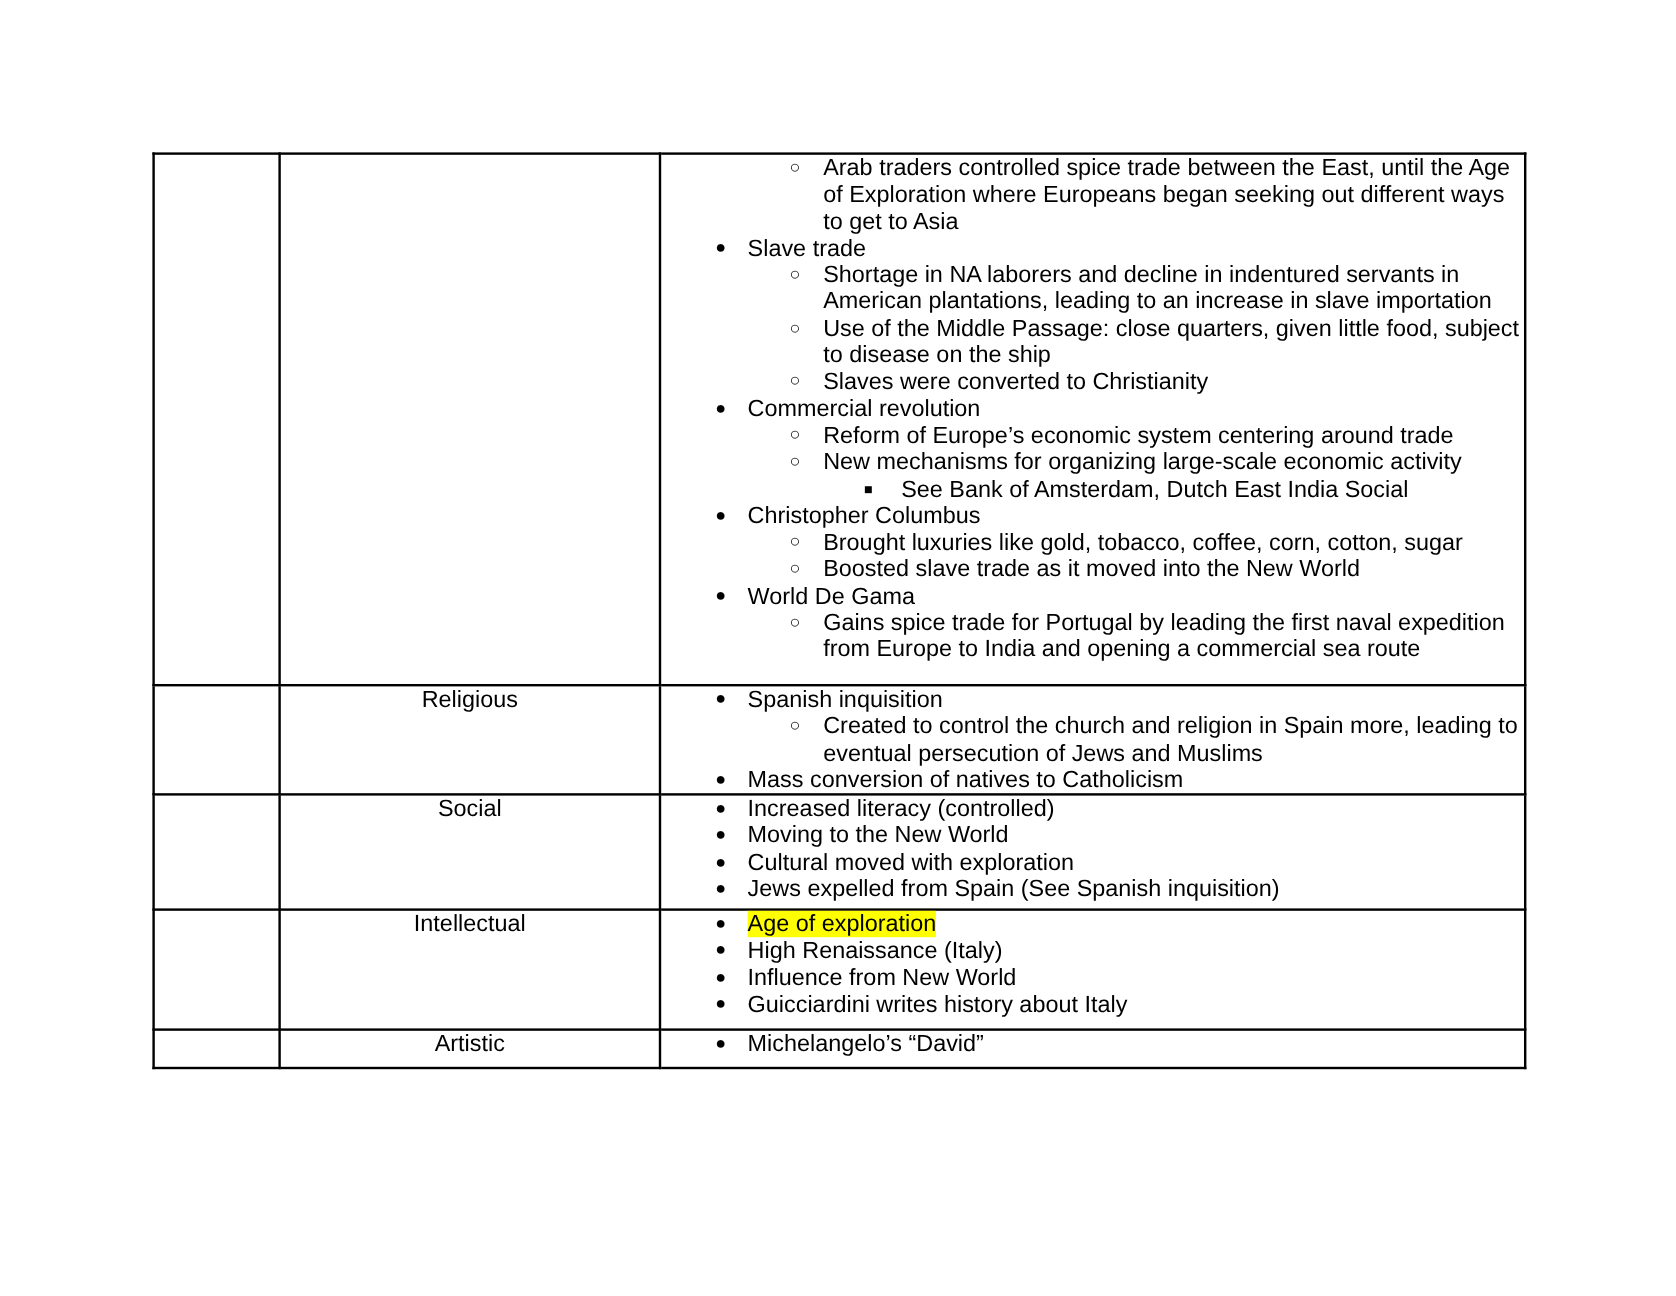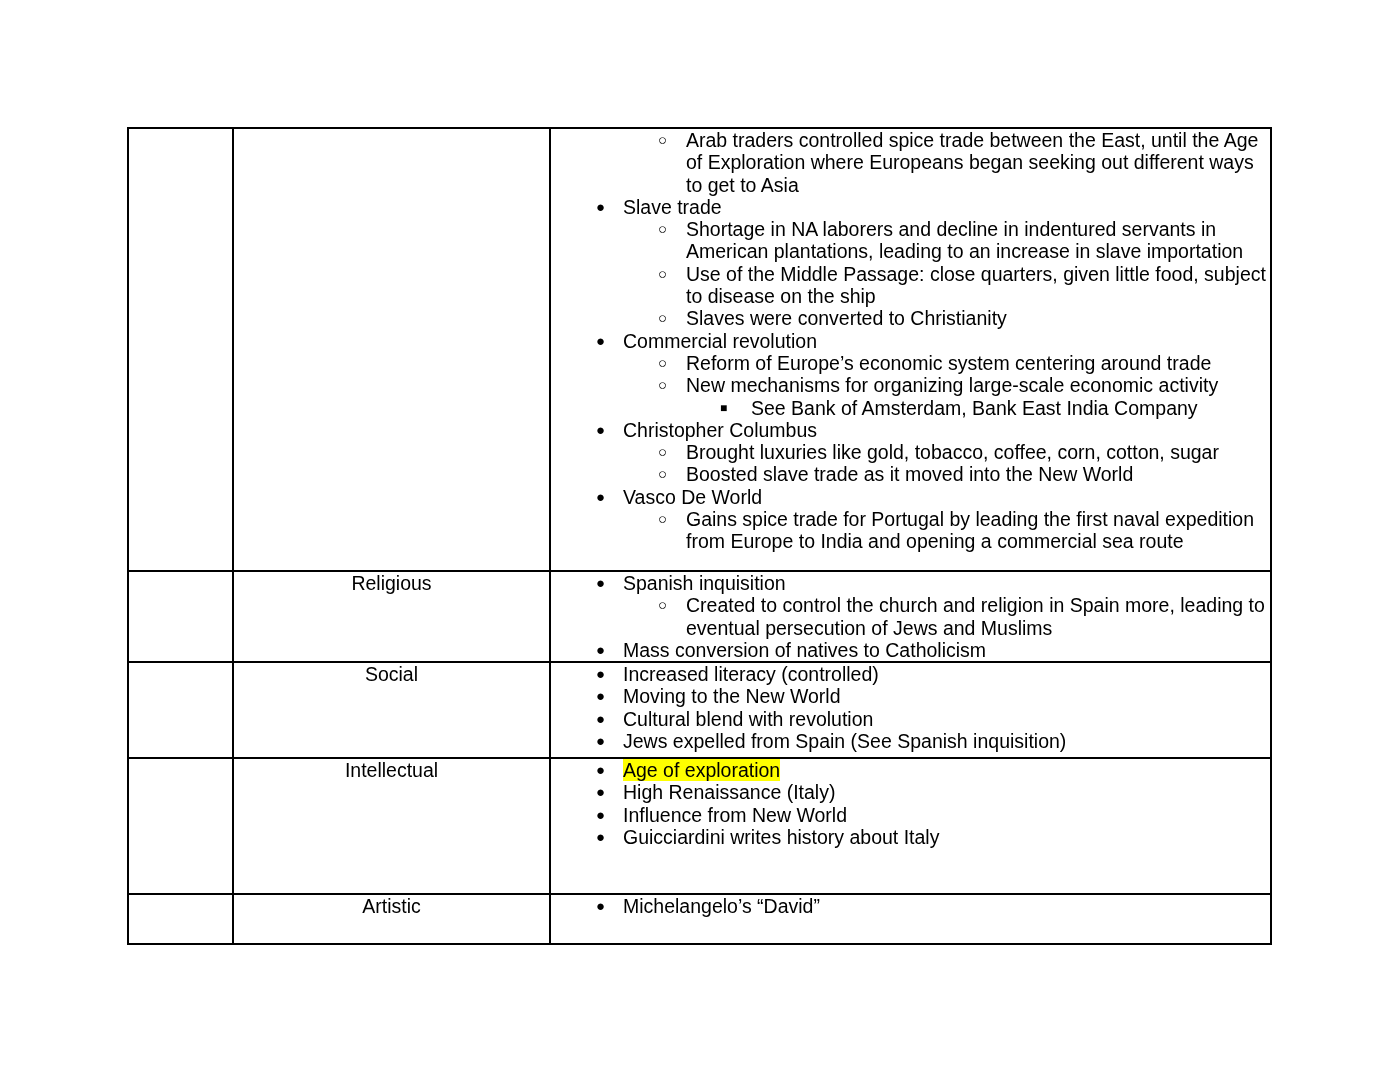--- a/index.html
+++ b/index.html
@@ -25,22 +25,22 @@
     table-layout: fixed;
   }
   table.notes-table td {
     border: 2px solid #000000;
     vertical-align: top;
     padding: 0;
   }
   tr.row-1 { height: 443px; }
   tr.row-2 { height: 88px; }
   tr.row-3 { height: 96px; }
-  tr.row-4 { height: 136px; }
-  tr.row-5 { height: 50px; margin-top: 28px; }
+  tr.row-4 { height: 100px; }
+  tr.row-5 { height: 32px; margin-top: 28px; }
 
   td.category-cell {
     text-align: center;
     padding-top: 9px;
     font-size: 19.5px;
     line-height: 22.3px;
   }
   td.content-cell {
     padding: 9px 8px 9px 0;
   }
@@ -79,44 +79,44 @@
           <td class="category-cell"><span></span></td>
           <td class="content-cell">
             <div class="item l2"><span class="marker">○</span><span class="txt">Arab traders controlled spice trade between the East, until the Age of Exploration where Europeans began seeking out different ways to get to Asia</span></div>
             <div class="item l1"><span class="marker">●</span><span class="txt">Slave trade</span></div>
             <div class="item l2"><span class="marker">○</span><span class="txt">Shortage in NA laborers and decline in indentured servants in American plantations, leading to an increase in slave importation</span></div>
             <div class="item l2"><span class="marker">○</span><span class="txt">Use of the Middle Passage: close quarters, given little food, subject to disease on the ship</span></div>
             <div class="item l2"><span class="marker">○</span><span class="txt">Slaves were converted to Christianity</span></div>
             <div class="item l1"><span class="marker">●</span><span class="txt">Commercial revolution</span></div>
             <div class="item l2"><span class="marker">○</span><span class="txt">Reform of Europe’s economic system centering around trade</span></div>
             <div class="item l2"><span class="marker">○</span><span class="txt">New mechanisms for organizing large-scale economic activity</span></div>
-            <div class="item l3"><span class="marker">■</span><span class="txt">See Bank of Amsterdam, Bank East India Company</span></div>
+            <div class="item l3"><span class="marker">■</span><span class="txt">See Bank of Amsterdam, Dutch East India Social</span></div>
             <div class="item l1"><span class="marker">●</span><span class="txt bold">Christopher Columbus</span></div>
             <div class="item l2"><span class="marker">○</span><span class="txt">Brought luxuries like gold, tobacco, coffee, corn, cotton, sugar</span></div>
             <div class="item l2"><span class="marker">○</span><span class="txt">Boosted slave trade as it moved into the New World</span></div>
-            <div class="item l1"><span class="marker">●</span><span class="txt bold">Vasco De World</span></div>
+            <div class="item l1"><span class="marker">●</span><span class="txt bold">World De Gama</span></div>
             <div class="item l2"><span class="marker">○</span><span class="txt">Gains spice trade for Portugal by leading the first naval expedition from Europe to India and opening a commercial sea route</span></div>
           </td>
         </tr>
         <tr class="row-2">
           <td></td>
           <td class="category-cell"><span>Religious</span></td>
           <td class="content-cell">
             <div class="item l1"><span class="marker">●</span><span class="txt">Spanish inquisition</span></div>
             <div class="item l2"><span class="marker">○</span><span class="txt">Created to control the church and religion in Spain more, leading to eventual persecution of Jews and Muslims</span></div>
             <div class="item l1"><span class="marker">●</span><span class="txt">Mass conversion of natives to Catholicism</span></div>
           </td>
         </tr>
         <tr class="row-3">
           <td></td>
           <td class="category-cell"><span>Social</span></td>
           <td class="content-cell">
             <div class="item l1"><span class="marker">●</span><span class="txt">Increased literacy (controlled)</span></div>
             <div class="item l1"><span class="marker">●</span><span class="txt">Moving to the New World</span></div>
-            <div class="item l1"><span class="marker">●</span><span class="txt">Cultural blend with revolution</span></div>
+            <div class="item l1"><span class="marker">●</span><span class="txt">Cultural moved with exploration</span></div>
             <div class="item l1"><span class="marker">●</span><span class="txt">Jews expelled from Spain (See Spanish inquisition)</span></div>
           </td>
         </tr>
         <tr class="row-4">
           <td></td>
           <td class="category-cell"><span>Intellectual</span></td>
           <td class="content-cell">
             <div class="item l1"><span class="marker">●</span><span class="txt bold" style="background-color: rgb(255, 255, 0);">Age of exploration</span></div>
             <div class="item l1"><span class="marker">●</span><span class="txt">High Renaissance (Italy)</span></div>
             <div class="item l1"><span class="marker">●</span><span class="txt">Influence from New World</span></div>

